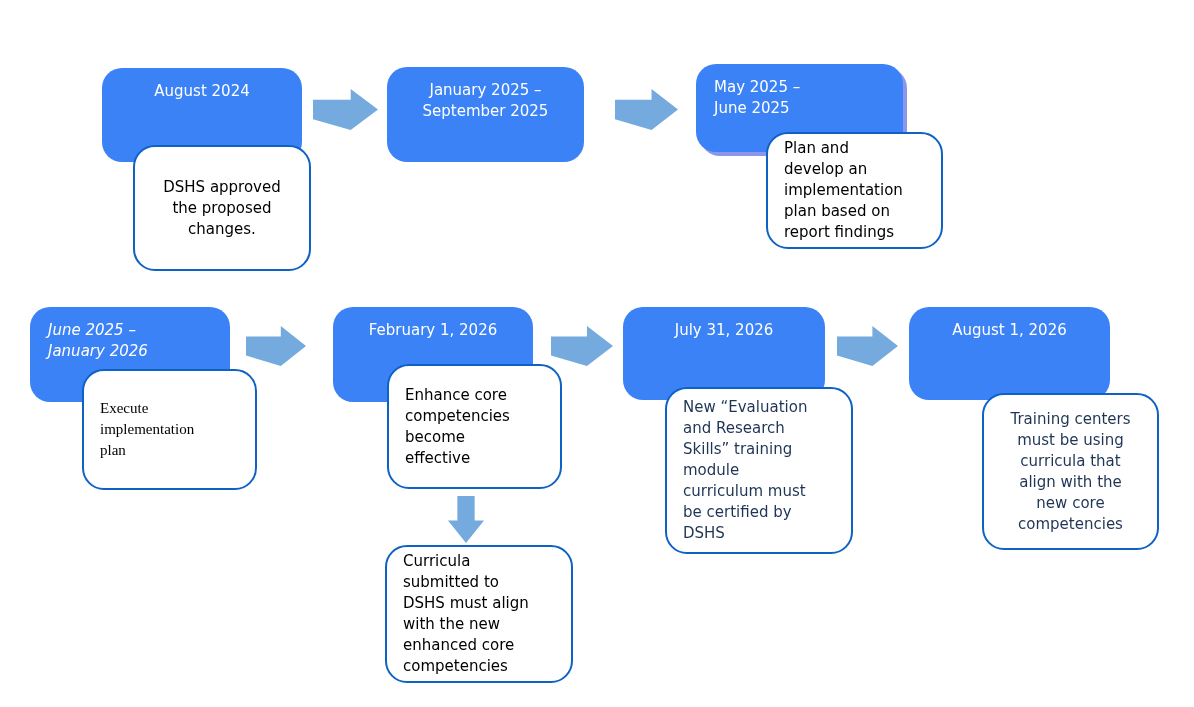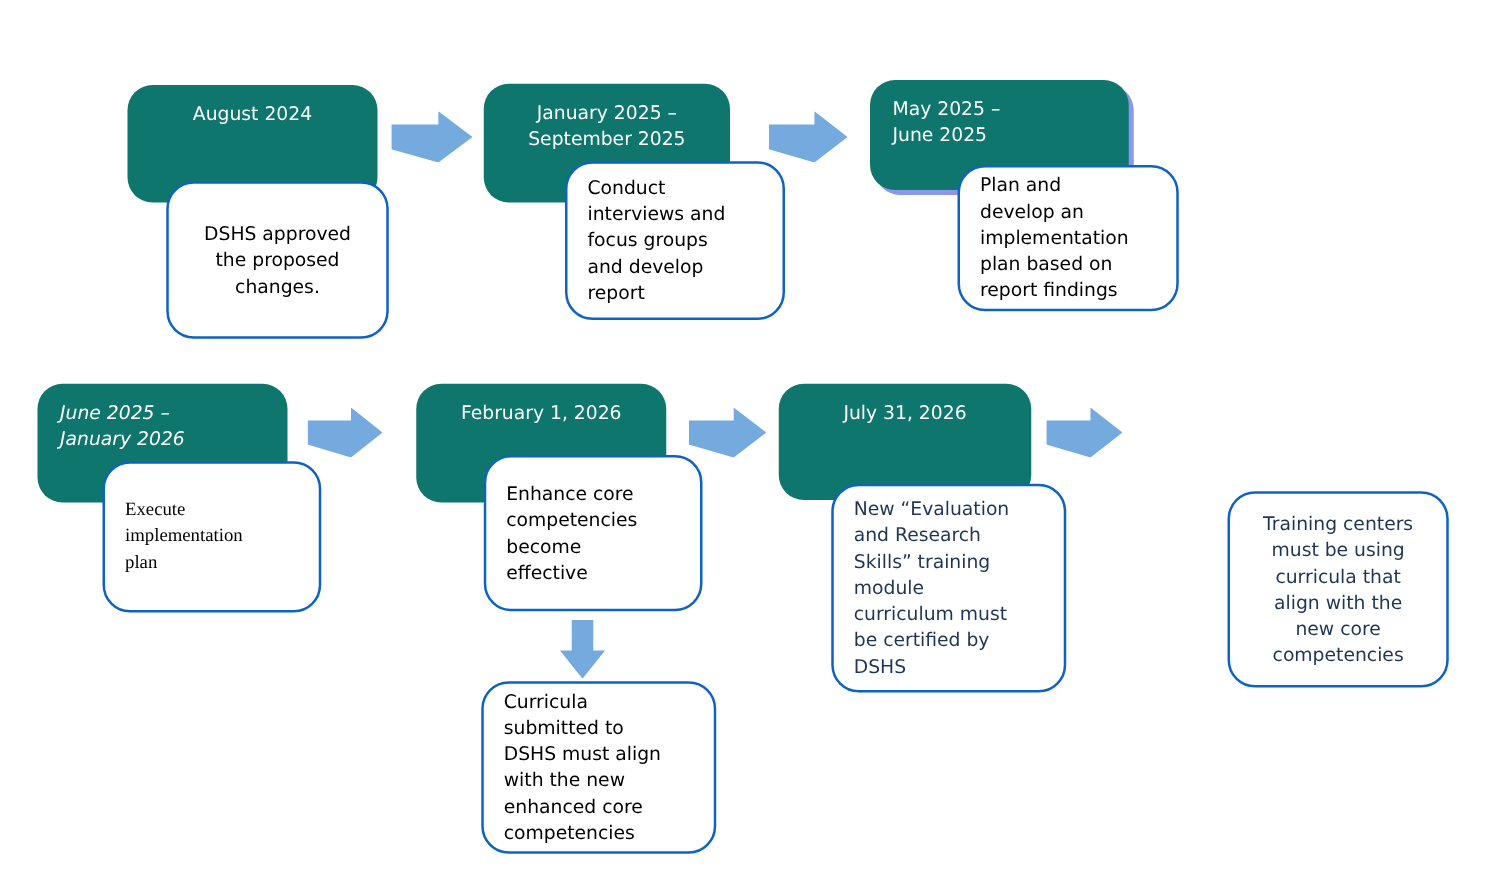--- a/index.html
+++ b/index.html
@@ -10,21 +10,21 @@
   }
   #canvas {
     position: relative;
     width: 1194px;
     height: 707px;
     background: #ffffff;
     overflow: hidden;
   }
   .date-box {
     position: absolute;
-    background: #0f766e;
+    background: #3b82f6;
     border-radius: 20px;
     color: #ffffff;
     font-size: 15px;
     line-height: 21px;
     box-sizing: border-box;
     z-index: 1;
   }
   .date-box .date {
     white-space: pre-line;
     display: block;
@@ -74,27 +74,20 @@
 the proposed
 changes.</span>
   </div>
 
   <div class="arrow arrow-right" style="left:313px; top:89px; width:65px; height:41px;"></div>
 
   <div class="date-box date-center" style="left:387px; top:67px; width:197px; height:95px;">
     <span class="date">January 2025 –
 September 2025</span>
   </div>
-  <div class="desc-box desc-left" style="left:452px; top:129px; width:176px; height:127px;">
-    <span class="desc">Conduct
-interviews and
-focus groups
-and develop
-report</span>
-  </div>
 
   <div class="arrow arrow-right" style="left:615px; top:89px; width:63px; height:41px;"></div>
 
   <div class="date-box date-left date-shadow" style="left:696px; top:64px; width:207px; height:88px;">
     <span class="date">May 2025 –
 June 2025</span>
   </div>
   <div class="desc-box desc-left" style="left:766px; top:132px; width:177px; height:117px;">
     <span class="desc">Plan and
 develop an
@@ -135,20 +128,23 @@
 and Research
 Skills” training
 module
 curriculum must
 be certified by
 DSHS</span>
   </div>
 
   <div class="arrow arrow-right" style="left:837px; top:326px; width:61px; height:40px;"></div>
 
+  <div class="date-box date-center" style="left:909px; top:307px; width:201px; height:93px;">
+    <span class="date">August 1, 2026</span>
+  </div>
   <div class="desc-box desc-center desc-navy" style="left:982px; top:369px; width:177px; height:157px;">
     <span class="desc">Training centers
 must be using
 curricula that
 align with the
 new core
 competencies</span>
   </div>
 
   <div class="arrow arrow-down" style="left:448px; top:496px; width:36px; height:47px;"></div>

